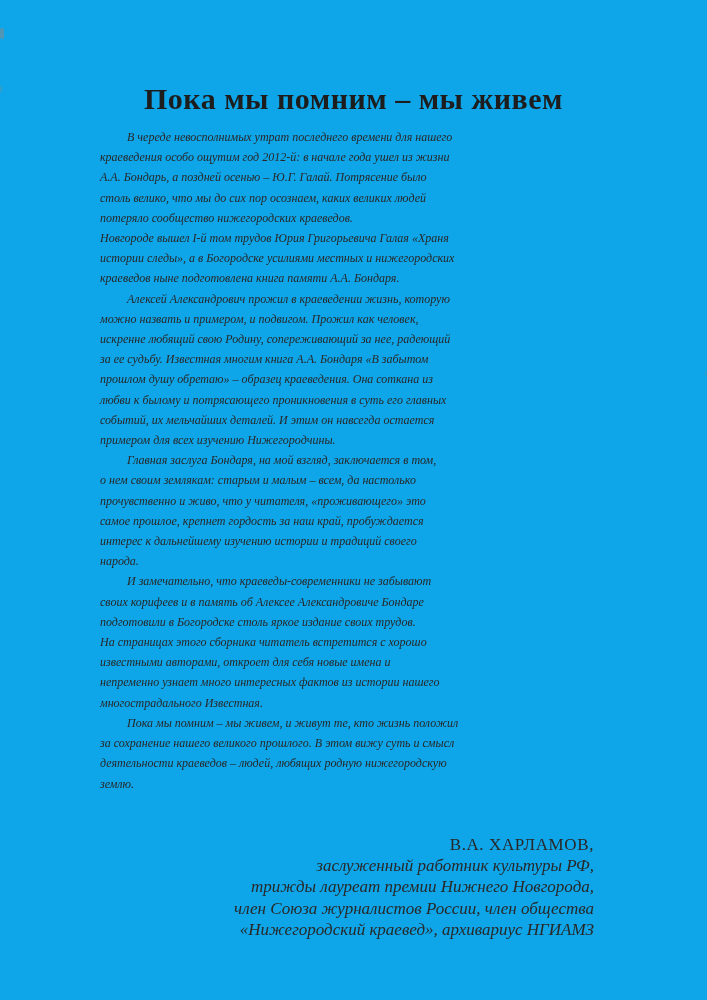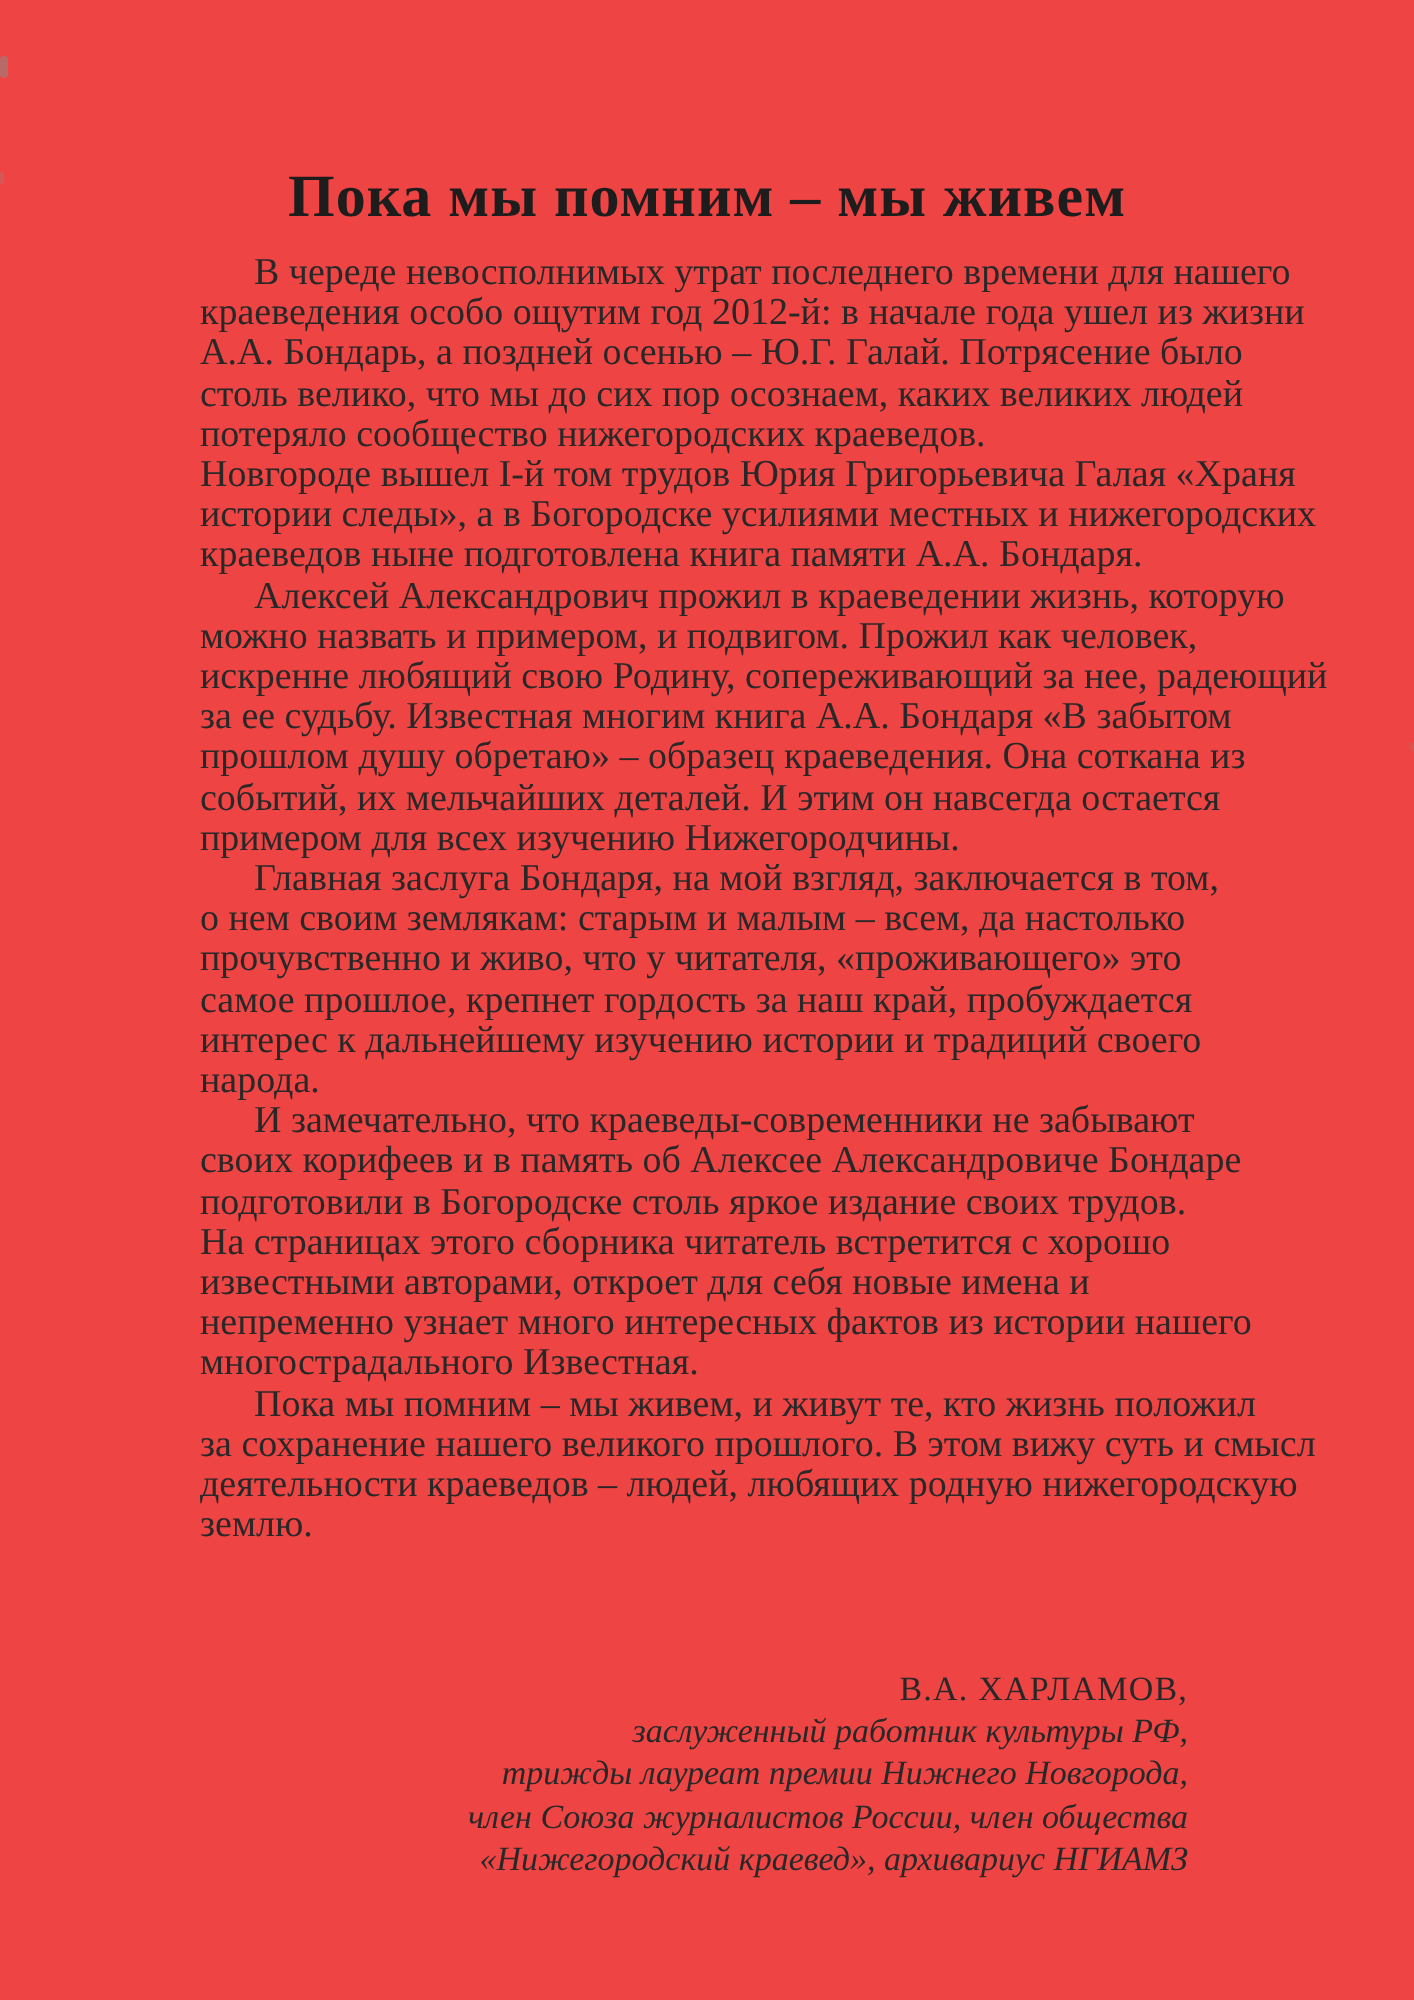--- a/index.html
+++ b/index.html
@@ -5,21 +5,21 @@
   html, body {
     margin: 0;
     padding: 0;
     background: #e8e8e8;
   }
   .page {
     position: relative;
     width: 707px;
     height: 1000px;
     margin: 0 auto;
-    background: #ef4444;
+    background: #0ea5e9;
     color: #262626;
     font-family: "Liberation Serif", serif;
     overflow: hidden;
   }
   .page-title {
     position: absolute;
     top: 82px;
     left: 0;
     width: 100%;
     margin: 0;
@@ -29,21 +29,22 @@
     font-style: normal;
     font-size: 30px;
     letter-spacing: 0.5px;
     color: #1d1d1d;
   }
   .article-body {
     position: absolute;
     top: 127px;
     left: 100px;
     width: 505px;
-    font-size: 19px;
+    font-style: italic;
+    font-size: 12px;
     line-height: 20.2px;
     color: #282828;
   }
   .paragraph {
     margin: 0;
   }
   .line {
     white-space: nowrap;
   }
   .line.first {
@@ -95,20 +96,21 @@
         <div class="line">Новгороде вышел I-й том трудов Юрия Григорьевича Галая «Храня</div>
         <div class="line">истории следы», а в Богородске усилиями местных и нижегородских</div>
         <div class="line">краеведов ныне подготовлена книга памяти А.А. Бондаря.</div>
       </div>
       <div class="paragraph">
         <div class="line first">Алексей Александрович прожил в краеведении жизнь, которую</div>
         <div class="line">можно назвать и примером, и подвигом. Прожил как человек,</div>
         <div class="line">искренне любящий свою Родину, сопереживающий за нее, радеющий</div>
         <div class="line">за ее судьбу. Известная многим книга А.А. Бондаря «В забытом</div>
         <div class="line">прошлом душу обретаю» – образец краеведения. Она соткана из</div>
+        <div class="line">любви к былому и потрясающего проникновения в суть его главных</div>
         <div class="line">событий, их мельчайших деталей. И этим он навсегда остается</div>
         <div class="line">примером для всех изучению Нижегородчины.</div>
       </div>
       <div class="paragraph">
         <div class="line first">Главная заслуга Бондаря, на мой взгляд, заключается в том,</div>
         <div class="line">о нем своим землякам: старым и малым – всем, да настолько</div>
         <div class="line">прочувственно и живо, что у читателя, «проживающего» это</div>
         <div class="line">самое прошлое, крепнет гордость за наш край, пробуждается</div>
         <div class="line">интерес к дальнейшему изучению истории и традиций своего</div>
         <div class="line">народа.</div>

